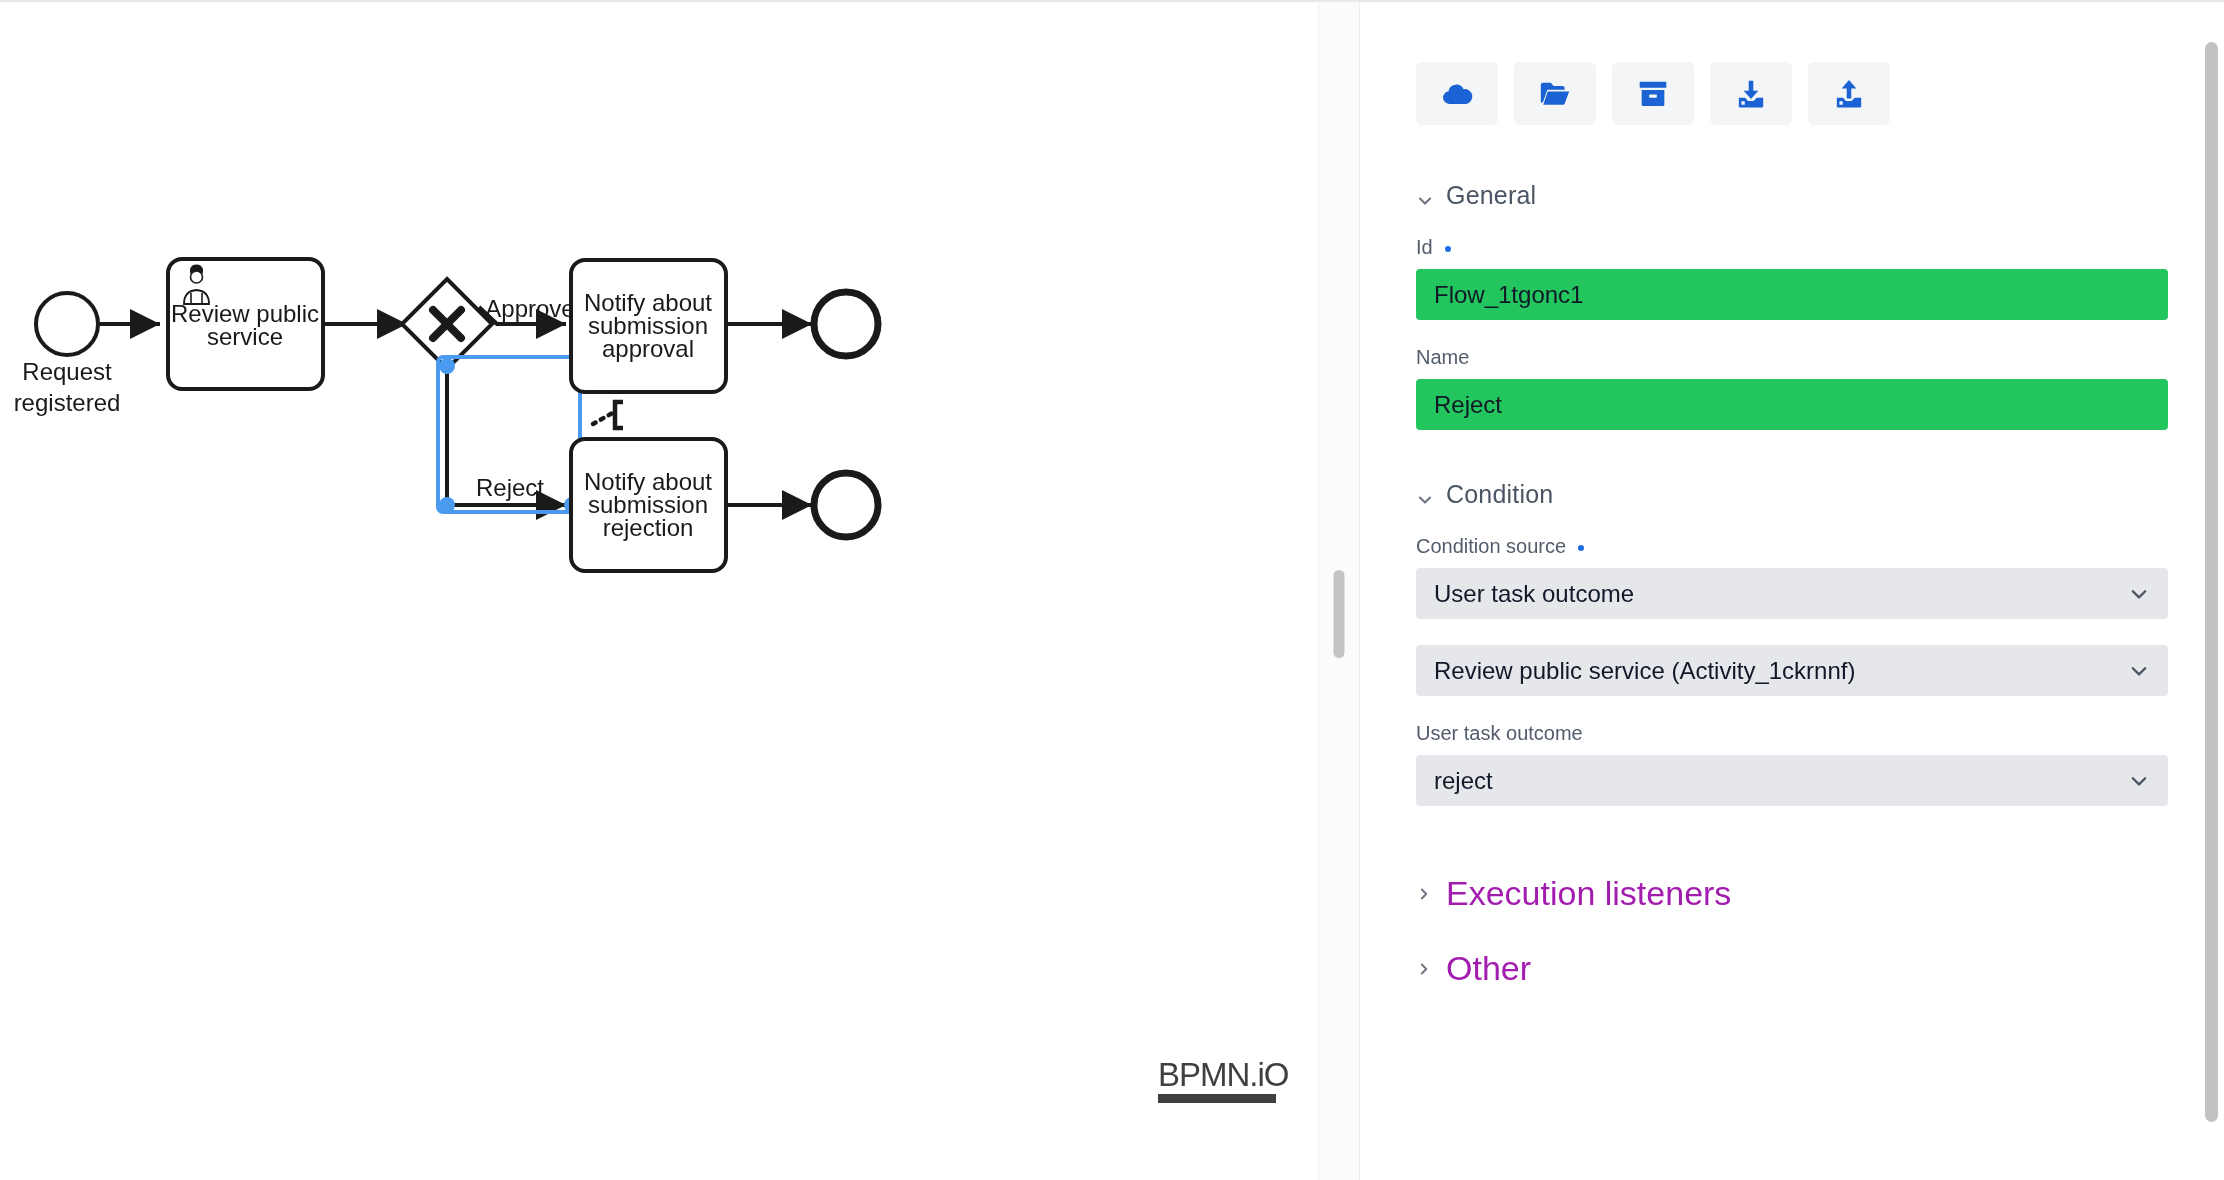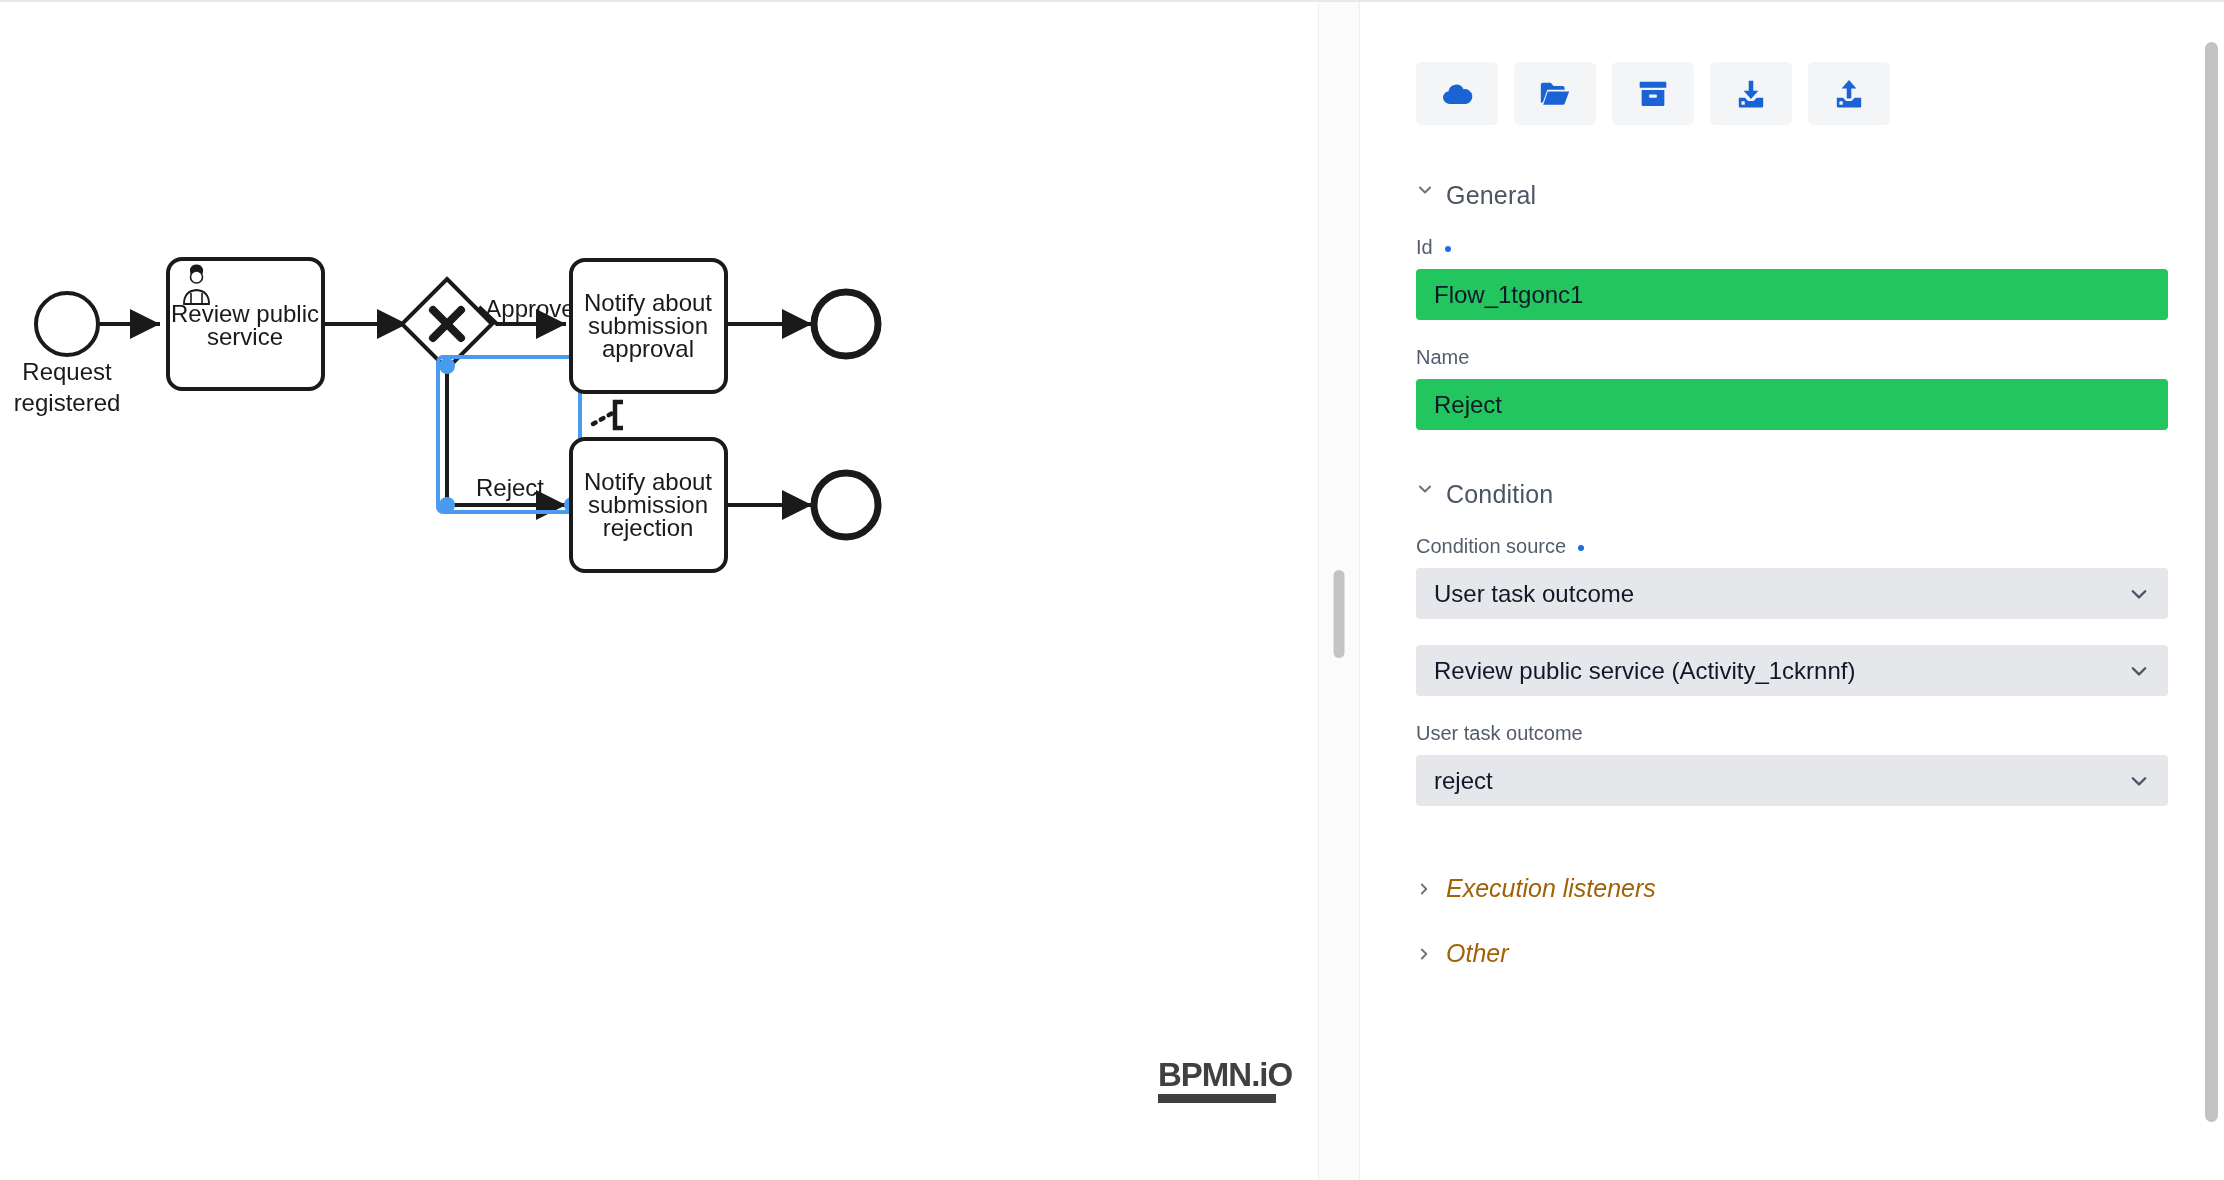--- a/index.html
+++ b/index.html
@@ -30,21 +30,21 @@
 
   .bpmn-logo {
     position: absolute;
     left: 1158px;
     top: 1056px;
     width: 118px;
     user-select: none;
   }
   .bpmn-logo .word {
     font-family: "Liberation Sans", sans-serif;
-    font-weight: 700;
+    font-weight: 400;
     font-size: 33px;
     letter-spacing: -1px;
     color: #404040;
     line-height: 1;
   }
   .bpmn-logo .bar {
     margin-top: 3px;
     height: 9px;
     background: #404040;
     width: 118px;
@@ -96,21 +96,21 @@
     border: none;
     display: flex;
     align-items: center;
     justify-content: center;
     cursor: pointer;
   }
   .tool-btn svg { display: block; }
 
   .group-header {
     display: flex;
-    align-items: flex-start;
+    align-items: flex-end;
     gap: 12px;
     cursor: pointer;
     user-select: none;
     margin-bottom: 26px;
   }
   .group-header .chev {
     width: 18px; height: 18px;
     flex: none;
     color: #6b7280;
     display: flex; align-items: center; justify-content: center;
@@ -185,23 +185,22 @@
     user-select: none;
     padding: 18px 0;
   }
   .collapsed-group .chev-r {
     width: 16px; height: 18px;
     color: #6b7280;
     display: flex; align-items: center; justify-content: center;
     flex: none;
   }
   .collapsed-group .label {
-    font-size: 25px;
-    color: #a16207;
-    font-style: italic;
+    font-size: 34px;
+    color: #a21caf;
   }
 
   
   .panel-scrollbar {
     position: absolute;
     right: 6px;
     top: 40px;
     width: 13px;
     height: 1080px;
     border-radius: 7px;

